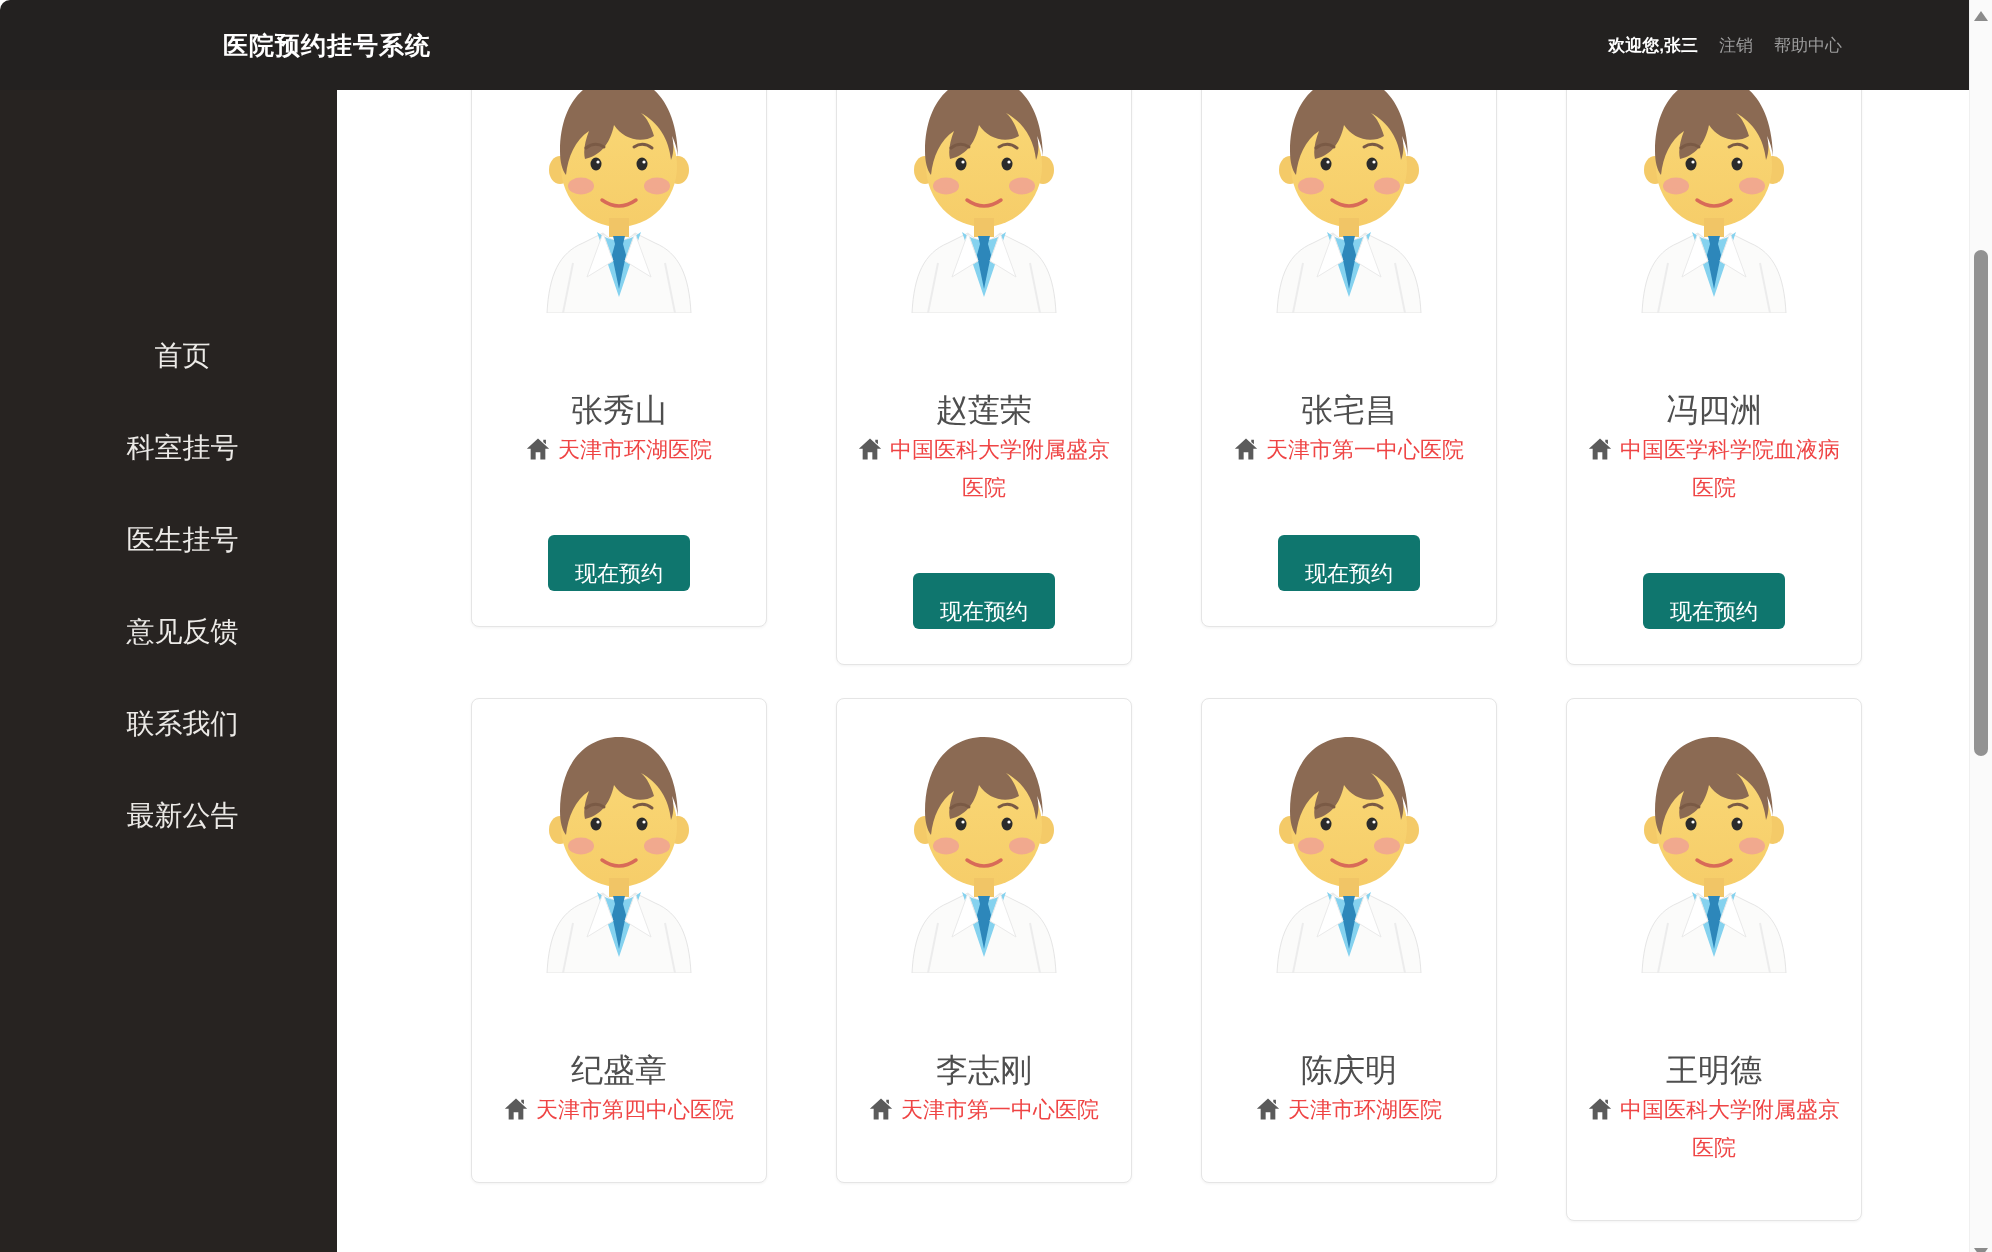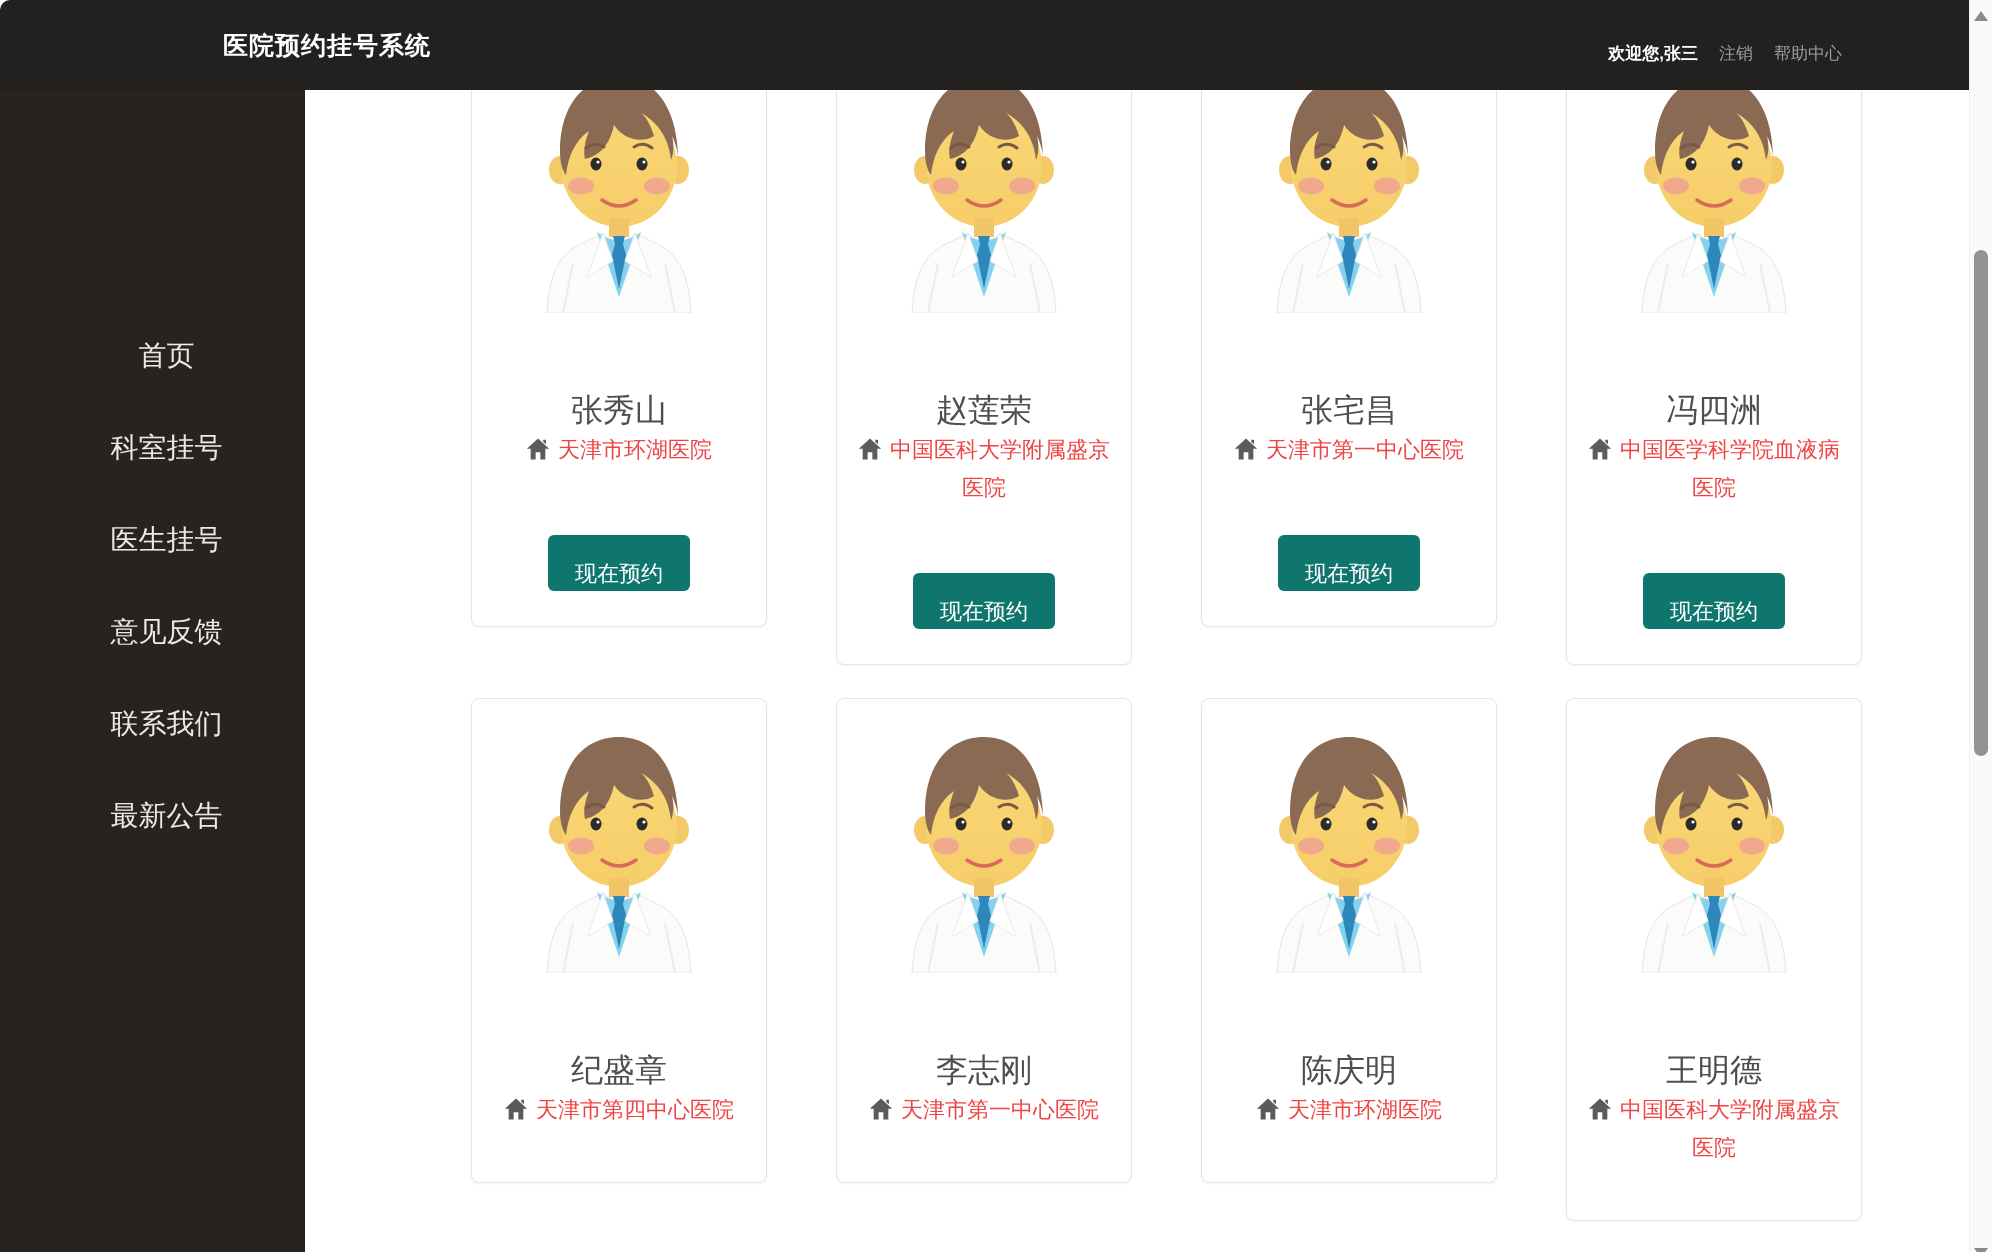--- a/index.html
+++ b/index.html
@@ -6,27 +6,27 @@
   html,body { width:1992px; height:1252px; overflow:hidden; background:#fff;
               font-family:"Liberation Sans", sans-serif; }
   .page { position:relative; width:1992px; height:1252px; background:#fff; }
 
   
   .header { position:absolute; left:0; top:0; width:1969px; height:90px;
             background:#232120; border-radius:10px 0 0 0; z-index:5;
             display:flex; align-items:center; }
   .header-title { margin-left:223px; color:#fff; font-size:25px; font-weight:bold;
                   letter-spacing:1px; }
-  .header-right { position:absolute; right:127px; top:16px; height:74px;
+  .header-right { position:absolute; right:127px; top:8px; height:74px;
                   display:flex; align-items:center; gap:21px; }
   .welcome { color:#ffffff; font-size:17px; font-weight:bold; }
   .hlink { color:#9d9d9d; font-size:17px; text-decoration:none; cursor:pointer; }
 
   
-  .sidebar { position:absolute; left:0; top:90px; width:305px; bottom:0;
+  .sidebar { position:absolute; left:0; top:90px; width:337px; bottom:0;
              background:#272321; }
   .side-menu { list-style:none; padding-top:220px; }
   .side-item { height:92px; display:flex; align-items:center; justify-content:center;
                padding-left:28px; color:#eceae7; font-size:28px; cursor:pointer; }
 
   
   .main { position:absolute; left:375px; top:90px; right:23px; bottom:0;
           background:#fff; overflow:hidden; }
   .grid { position:absolute; top:-52px; left:96px;
           display:grid; grid-template-columns:repeat(4,320px);

